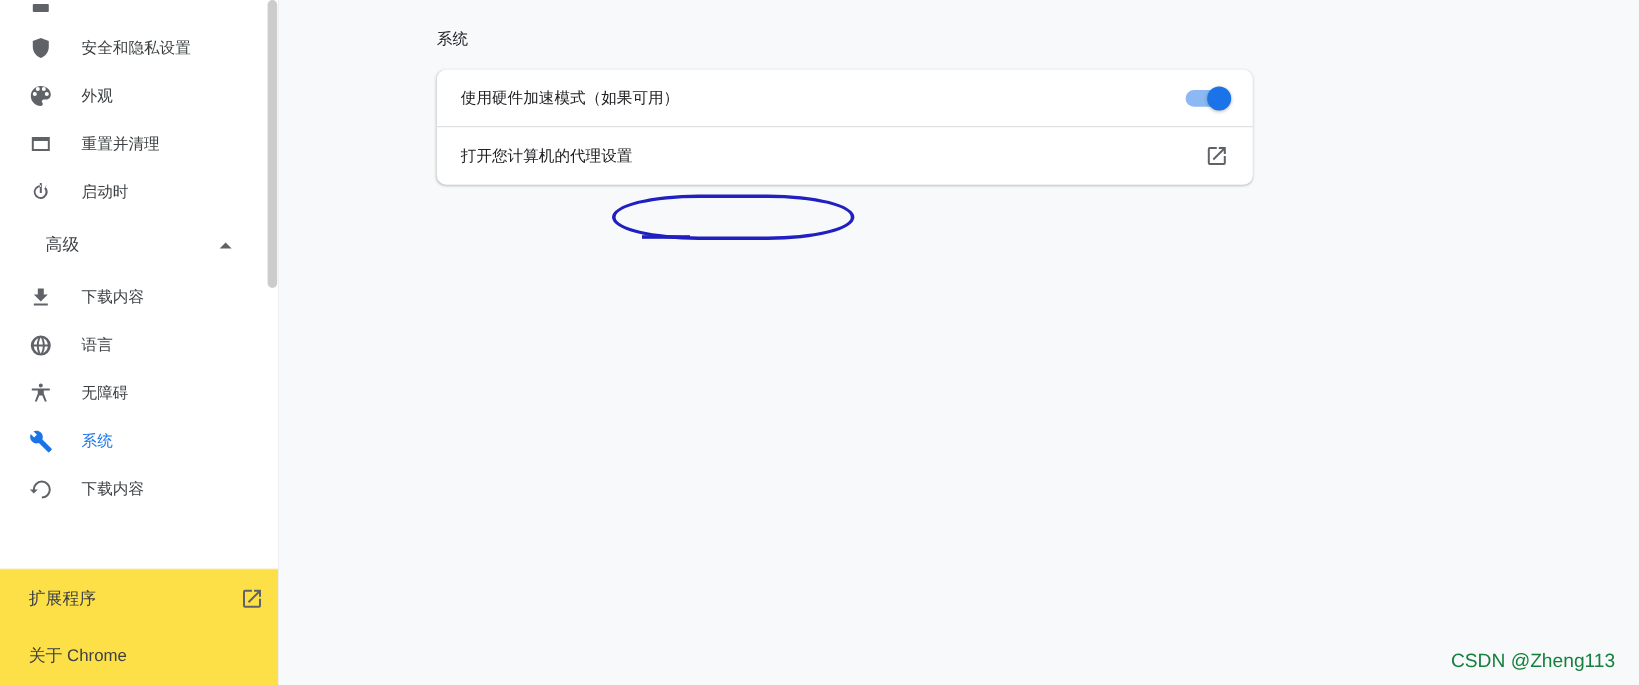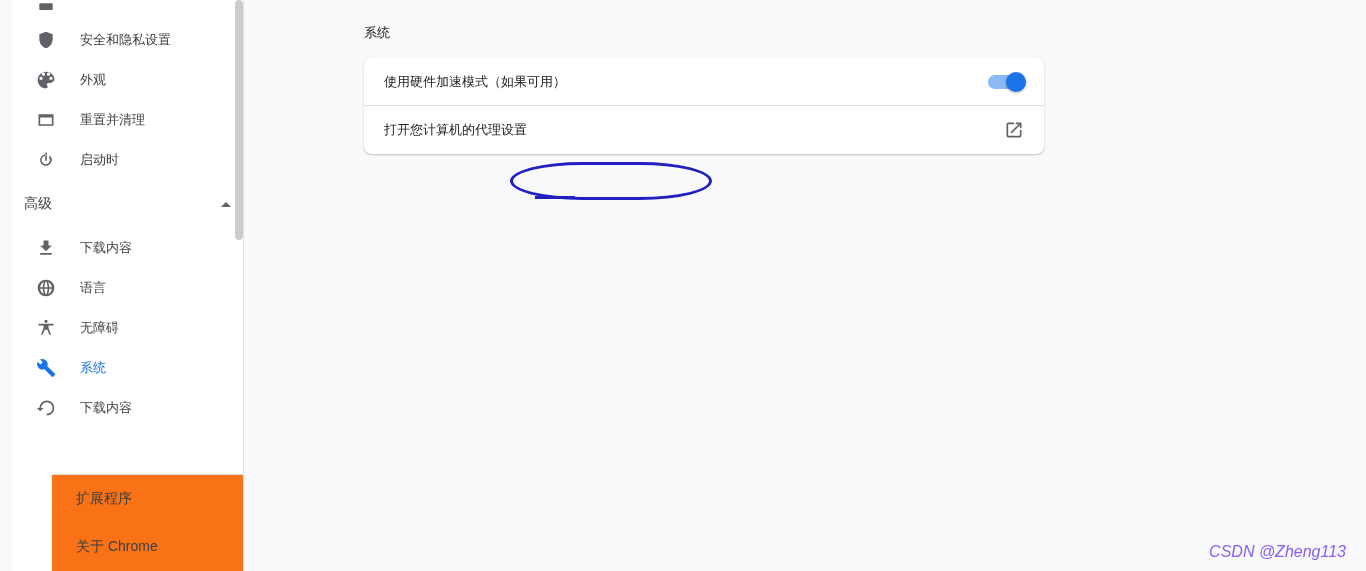--- a/index.html
+++ b/index.html
@@ -1,38 +1,38 @@
 <!DOCTYPE html>
 <html><head>
   <meta charset="utf-8">
   <style>
     * { margin: 0; padding: 0; box-sizing: border-box; font-family: "Segoe UI", Arial, sans-serif; }
     body { width: 1366px; height: 571px; background: #f8f9fa; overflow: hidden; position: relative; }
-    .sidebar { position: absolute; left: 12px; top: 0; width: 232px; height: 100%; background: #fff; border-right: 1px solid #e0e0e0; overflow-y: auto; }
+    .sidebar { position: absolute; left: 0; top: 0; width: 232px; height: 100%; background: #fff; border-right: 1px solid #e0e0e0; overflow-y: auto; }
     .sidebar-scroll { position: absolute; right: 0; top: 0; width: 8px; height: 240px; background: #ccc; border-radius: 4px; }
     .nav-item { display: flex; align-items: center; height: 40px; padding: 0 24px; cursor: pointer; color: #3c4043; font-size: 13px; }
     .nav-item.active { color: #1a73e8; }
     .nav-item.active .nav-icon svg { fill: #1a73e8; }
     .nav-icon { width: 20px; height: 20px; margin-right: 24px; display: flex; align-items: center; justify-content: center; }
     .nav-icon svg { width: 20px; height: 20px; fill: #5f6368; }
-    .section-header { display: flex; align-items: center; justify-content: space-between; height: 48px; padding: 0 12px; cursor: pointer; color: #3c4043; font-size: 14px; font-weight: 500; }
+    .section-header { display: flex; align-items: center; justify-content: space-between; height: 48px; padding: 0 38px; cursor: pointer; color: #3c4043; font-size: 14px; font-weight: 500; }
     .chevron { width: 0; height: 0; border-left: 5px solid transparent; border-right: 5px solid transparent; border-bottom: 5px solid #5f6368; }
-    .bottom-section { position: absolute; bottom: 0; left: 0; width: 244px; border-top: 1px solid #e0e0e0; background: #f97316; margin-left: 40px; }
+    .bottom-section { position: absolute; bottom: 0; left: 0; width: 244px; border-top: 1px solid #e0e0e0; background: #fde047; }
     .bottom-item { display: flex; align-items: center; justify-content: space-between; height: 48px; padding: 0 24px; cursor: pointer; color: #3c4043; font-size: 14px; font-weight: 500; }
     .main { position: absolute; left: 232px; top: 0; right: 0; height: 100%; padding: 24px 0 0 0; }
     .section-title { font-size: 13px; color: #202124; font-weight: 500; margin: 0 0 16px 0; padding-left: 132px; }
     .settings-card { width: 680px; margin-left: 132px; background: #fff; border-radius: 8px; box-shadow: 0 1px 2px rgba(60,64,67,0.3); }
     .settings-row { display: flex; align-items: center; justify-content: space-between; height: 48px; padding: 0 20px; border-bottom: 1px solid #e0e0e0; font-size: 13px; color: #202124; }
     .settings-row:last-child { border-bottom: none; }
     .toggle-on { position: relative; width: 36px; height: 14px; background: rgba(26,115,232,0.5); border-radius: 7px; cursor: pointer; }
     .toggle-on::after { content: ''; position: absolute; right: -2px; top: -3px; width: 20px; height: 20px; background: #1a73e8; border-radius: 50%; box-shadow: 0 1px 3px rgba(0,0,0,0.3); }
     .external-icon { width: 20px; height: 20px; fill: #5f6368; cursor: pointer; }
     .circle-annotation { position: absolute; left: 510px; top: 162px; width: 202px; height: 38px; border: 3px solid #2020c0; border-radius: 50% / 70%; pointer-events: none; }
     .underline-annotation { position: absolute; left: 535px; top: 196px; width: 40px; height: 3px; background: #2020c0; pointer-events: none; }
-    .watermark { position: absolute; right: 20px; bottom: 10px; color: #8b5cf6; font-size: 16px; font-style: italic; pointer-events: none; }
+    .watermark { position: absolute; right: 20px; bottom: 10px; color: #15803d; font-size: 16px; pointer-events: none; }
     .top-icon-partial { height: 20px; padding: 0 24px; display: flex; align-items: flex-start; }
     .top-icon-partial svg { width: 20px; height: 10px; fill: #5f6368; }
   </style>
 </head>
 <body>
 
 <div class="sidebar">
   <div class="top-icon-partial">
     <svg viewBox="0 0 24 12">
         <rect x="4" y="4" width="16" height="8" rx="1"></rect>

